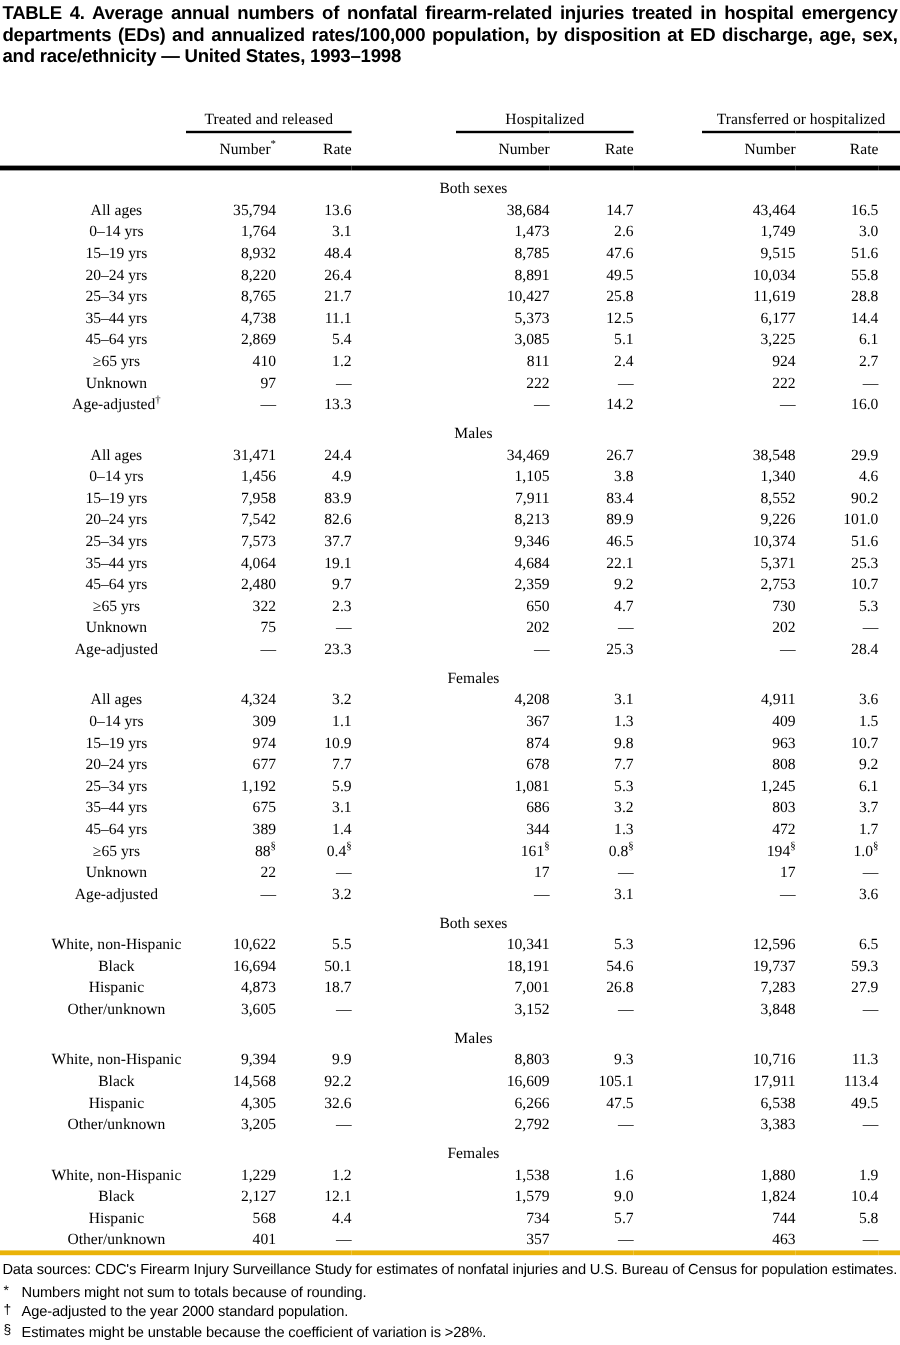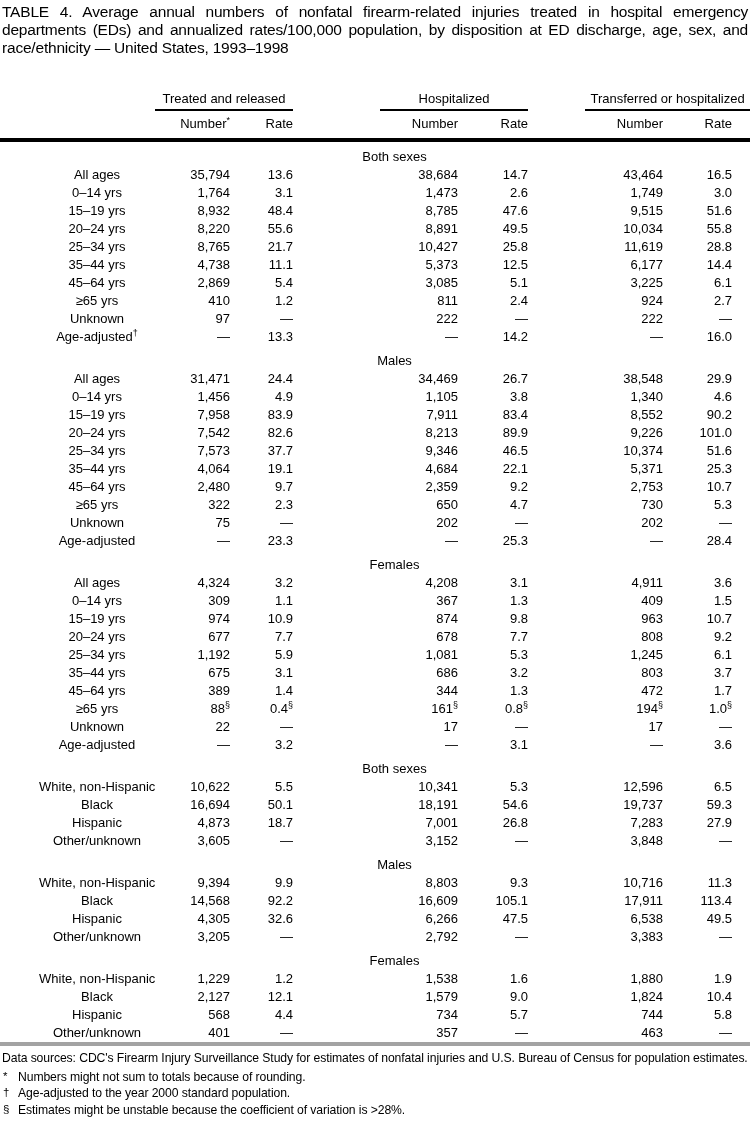--- a/index.html
+++ b/index.html
@@ -6,32 +6,33 @@
     margin: 0;
     padding: 0;
     width: 750px;
     height: 1121px;
     background: #ffffff;
     color: #000000;
     font-family: "Liberation Sans", sans-serif;
     overflow: hidden;
   }
   .title {
-    font-weight: normal;
+    font-weight: bold;
     font-size: 15.5px;
     line-height: 18px;
     text-align: justify;
     letter-spacing: -0.2px;
     padding: 3px 2px 7px 2px;
   }
   table.data {
     border-collapse: collapse;
     table-layout: fixed;
     width: 750px;
-    border-bottom: 4px solid #a3a3a3;
+    border-bottom: 4px solid #eab308;
+    font-family: Liberation Serif, serif;
   }
   td {
     padding: 0;
     font-size: 13px;
     line-height: 18px;
     vertical-align: bottom;
     white-space: nowrap;
   }
   thead tr.groups { height: 46px; }
   thead td.group {
@@ -146,21 +147,21 @@
         <td class="num">8,785</td>
         <td class="num">47.6</td>
         <td></td>
         <td class="num">9,515</td>
         <td class="num">51.6</td>
         <td></td>
       </tr>
       <tr>
         <td class="label indent2">20–24 yrs</td>
         <td class="num">8,220</td>
-        <td class="num">55.6</td>
+        <td class="num">26.4</td>
         <td></td>
         <td class="num">8,891</td>
         <td class="num">49.5</td>
         <td></td>
         <td class="num">10,034</td>
         <td class="num">55.8</td>
         <td></td>
       </tr>
       <tr>
         <td class="label indent2">25–34 yrs</td>

